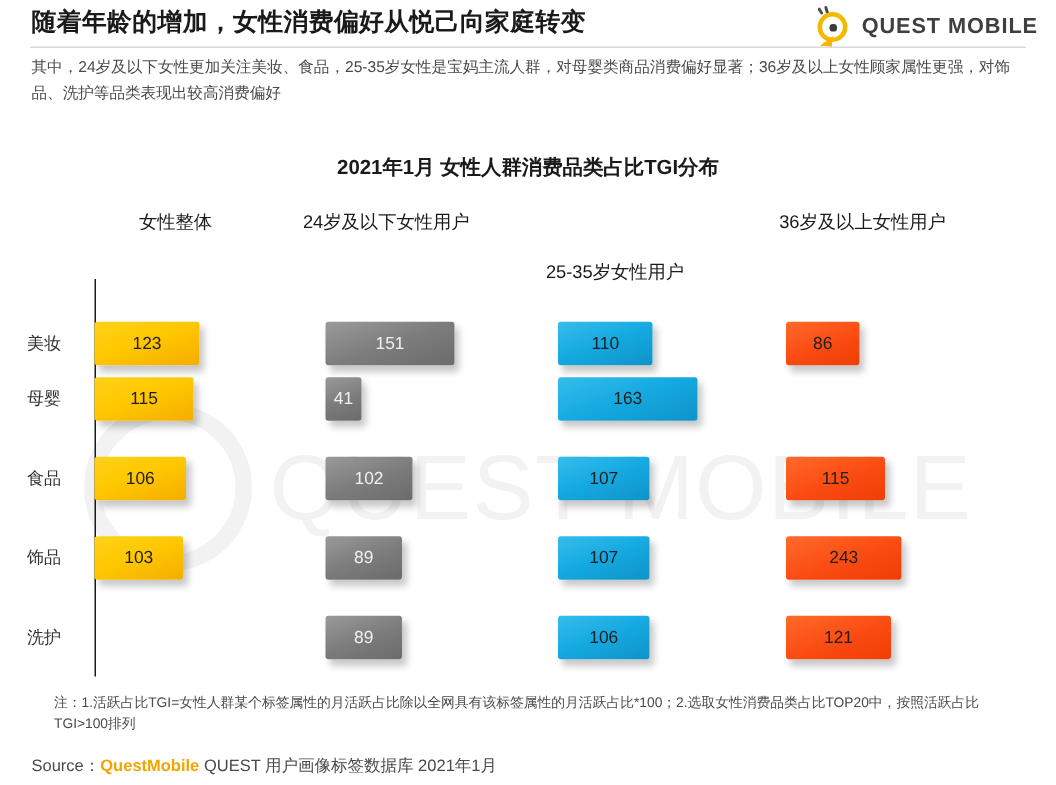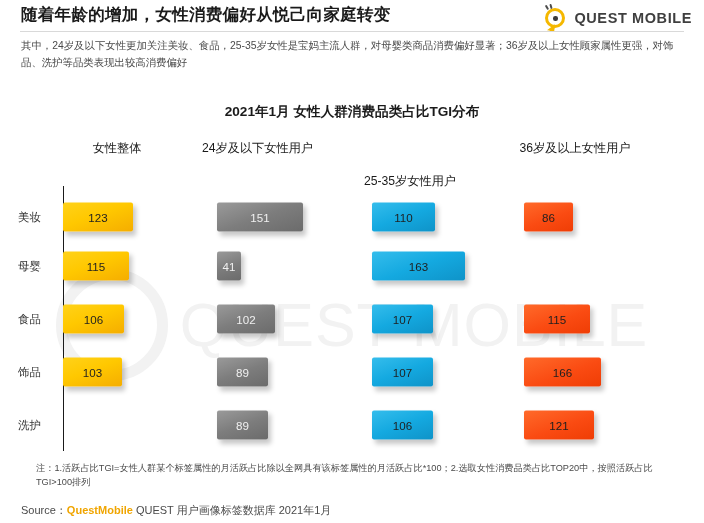--- a/index.html
+++ b/index.html
@@ -276,21 +276,21 @@
   <div class="col-headers">
     <div class="col-head first" style="left:63px;width:108px;">女性整体</div>
     <div class="col-head" style="left:180px;width:155px;">24岁及以下女性用户</div>
     <div class="col-head" style="left:335px;width:150px;margin-top:33px;">25-35岁女性用户</div>
     <div class="col-head" style="left:490px;width:170px;">36岁及以上女性用户</div>
   </div>
 
   <div class="plot">
     <div class="axis"></div>
 
-    <div class="row" style="top:4px;">
+    <div class="row" style="top:16px;">
       <div class="row-label">美妆</div>
       <div class="bar yellow" style="left:63px;width:70px;">123</div>
       <div class="bar gray" style="left:217px;width:86px;">151</div>
       <div class="bar blue" style="left:372px;width:63px;">110</div>
       <div class="bar orange" style="left:524px;width:49px;">86</div>
     </div>
 
     <div class="row" style="top:53px;">
       <div class="row-label">母婴</div>
       <div class="bar yellow" style="left:63px;width:66px;">115</div>
@@ -304,21 +304,21 @@
       <div class="bar gray" style="left:217px;width:58px;">102</div>
       <div class="bar blue" style="left:372px;width:61px;">107</div>
       <div class="bar orange" style="left:524px;width:66px;">115</div>
     </div>
 
     <div class="row" style="top:159px;">
       <div class="row-label">饰品</div>
       <div class="bar yellow" style="left:63px;width:59px;">103</div>
       <div class="bar gray" style="left:217px;width:51px;">89</div>
       <div class="bar blue" style="left:372px;width:61px;">107</div>
-      <div class="bar orange" style="left:524px;width:77px;">166</div>
+      <div class="bar orange" style="left:524px;width:77px;">243</div>
     </div>
 
     <div class="row" style="top:212px;">
       <div class="row-label">洗护</div>
       <div class="bar gray" style="left:217px;width:51px;">89</div>
       <div class="bar blue" style="left:372px;width:61px;">106</div>
       <div class="bar orange" style="left:524px;width:70px;">121</div>
     </div>
   </div>
 

